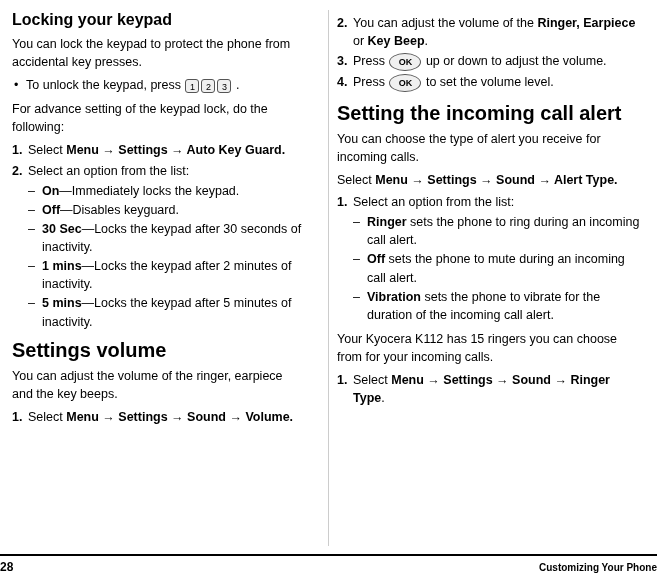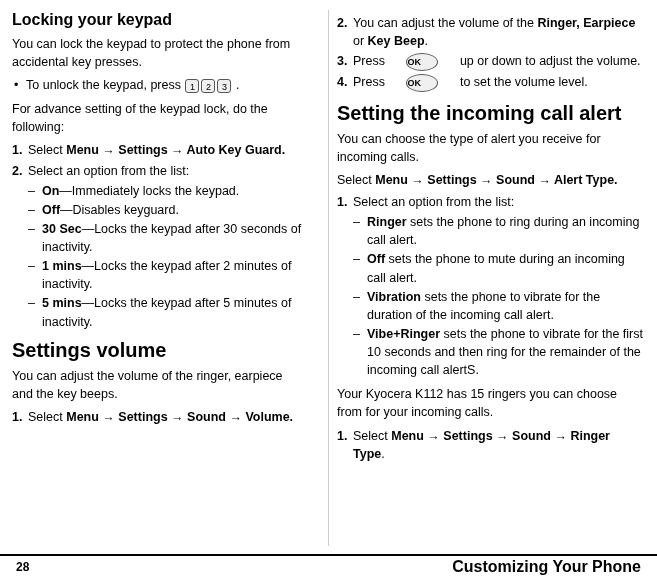--- a/index.html
+++ b/index.html
@@ -163,42 +163,42 @@
 
     .ok-icon {
       display: inline-block;
       width: 32px;
       height: 18px;
       border: 1.5px solid #555;
       border-radius: 50%;
       vertical-align: middle;
       font-size: 9px;
       font-weight: bold;
-      text-align: left;
+      text-align: center;
       line-height: 17px;
       background: #f0f0f0;
-      margin: 0 18px;
+      margin: 0 1px;
     }
 
     .footer-bar {
       display: flex;
       justify-content: space-between;
       align-items: center;
       border-top: 2px solid #000;
-      padding: 3px 16px;
+      padding: 3px 0;
       height: 24px;
     }
 
     .footer-page-num {
       font-size: 12px;
       font-weight: bold;
     }
 
     .footer-title {
-      font-size: 16px;
+      font-size: 10px;
       font-weight: bold;
     }
 
     .select-line {
       font-size: 12.5px;
       margin-bottom: 4px;
     }
   </style>
 </head>
 <body>
@@ -275,21 +275,20 @@
         Select <span class="bold">Menu → Settings → Sound → Alert Type.</span>
       </p>
 
       <ol class="numbered-list">
         <li>
           <span>Select an option from the list:</span>
           <ul class="sub-list">
             <li><span class="bold">Ringer</span> <span>sets the phone to ring during an incoming call alert.</span></li>
             <li><span class="bold">Off</span> <span>sets the phone to mute during an incoming call alert.</span></li>
             <li><span class="bold">Vibration</span> <span>sets the phone to vibrate for the duration of the incoming call alert.</span></li>
-            <li><span class="bold">Vibe+Ringer</span> <span>sets the phone to vibrate for the first 10 seconds and then ring for the remainder of the incoming call alertS.</span></li>
           </ul>
         </li>
       </ol>
 
       <p>Your Kyocera K112 has 15 ringers you can choose from for your incoming calls.</p>
 
       <ol class="numbered-list">
         <li>
           <span>Select <span class="bold">Menu → Settings → Sound → Ringer Type</span>.</span>
         </li>

